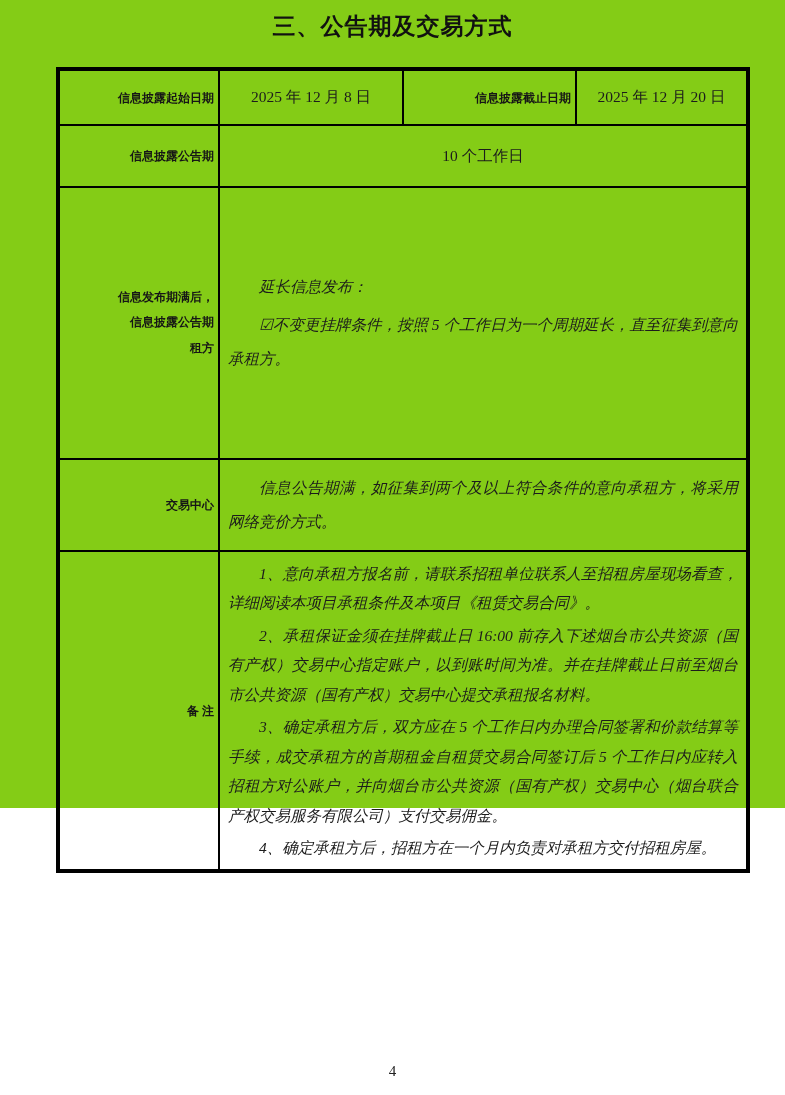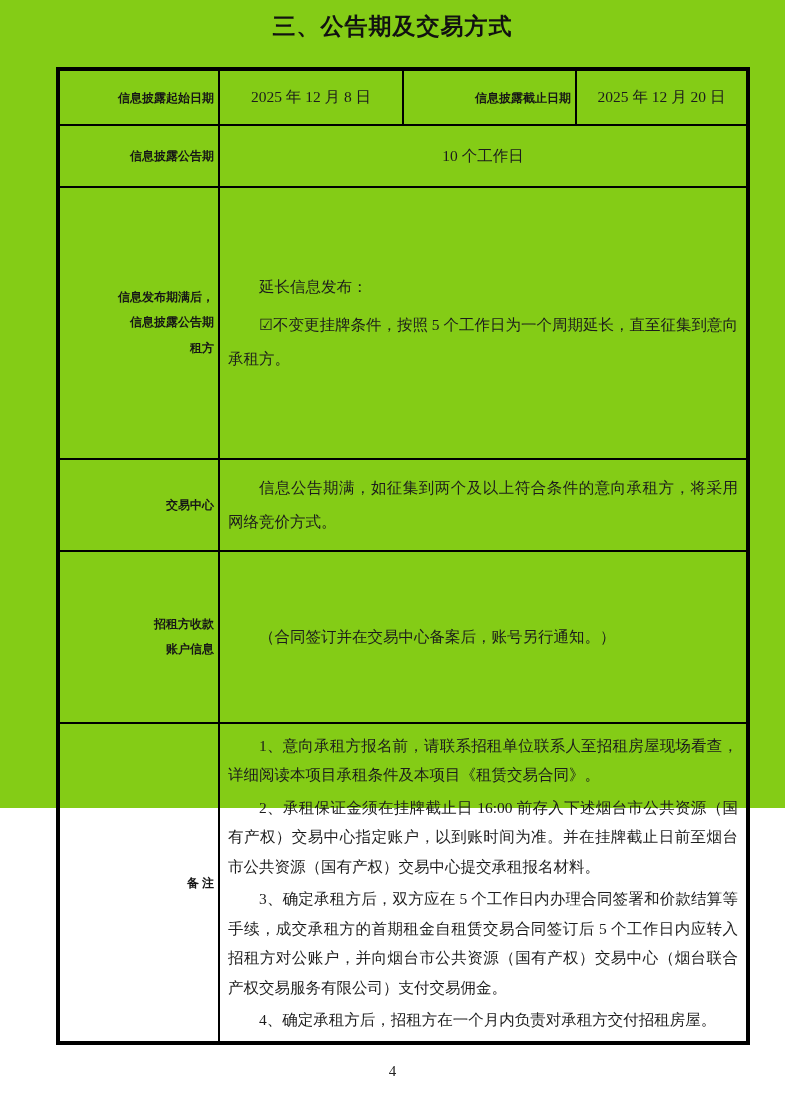--- a/index.html
+++ b/index.html
@@ -43,20 +43,21 @@
   td.value {
     text-align: center;
     font-size: 15.5px;
     padding: 2px 4px;
   }
 
   td.content {
     font-size: 15.5px;
     padding: 4px 8px;
     text-align: justify;
+    font-style: italic;
   }
   td.content p {
     text-indent: 2em;
     text-align: justify;
     line-height: 1.9;
     margin: 3px 0;
   }
   td.content.loose p { line-height: 2.2; margin: 4px 0; }
 
   .page-number {
@@ -106,29 +107,20 @@
       </td>
     </tr>
 
     <tr>
       <td class="label" style="height:92px">交易中心</td>
       <td class="content loose" colspan="3">
         <p>信息公告期满，如征集到两个及以上符合条件的意向承租方，将采用网络竞价方式。</p>
       </td>
     </tr>
 
-    <tr>
-      <td class="label" style="height:172px">
-        <div class="label-line">招租方收款</div>
-        <div class="label-line">账户信息</div>
-      </td>
-      <td class="content loose" colspan="3">
-        <p>（合同签订并在交易中心备案后，账号另行通知。）</p>
-      </td>
-    </tr>
 
     <tr>
       <td class="label" style="height:318px">备 注</td>
       <td class="content" colspan="3">
         <p>1、意向承租方报名前，请联系招租单位联系人至招租房屋现场看查，详细阅读本项目承租条件及本项目《租赁交易合同》。</p>
         <p>2、承租保证金须在挂牌截止日 16:00 前存入下述烟台市公共资源（国有产权）交易中心指定账户，以到账时间为准。并在挂牌截止日前至烟台市公共资源（国有产权）交易中心提交承租报名材料。</p>
         <p>3、确定承租方后，双方应在 5 个工作日内办理合同签署和价款结算等手续，成交承租方的首期租金自租赁交易合同签订后 5 个工作日内应转入招租方对公账户，并向烟台市公共资源（国有产权）交易中心（烟台联合产权交易服务有限公司）支付交易佣金。</p>
         <p>4、确定承租方后，招租方在一个月内负责对承租方交付招租房屋。</p>
       </td>
     </tr>

